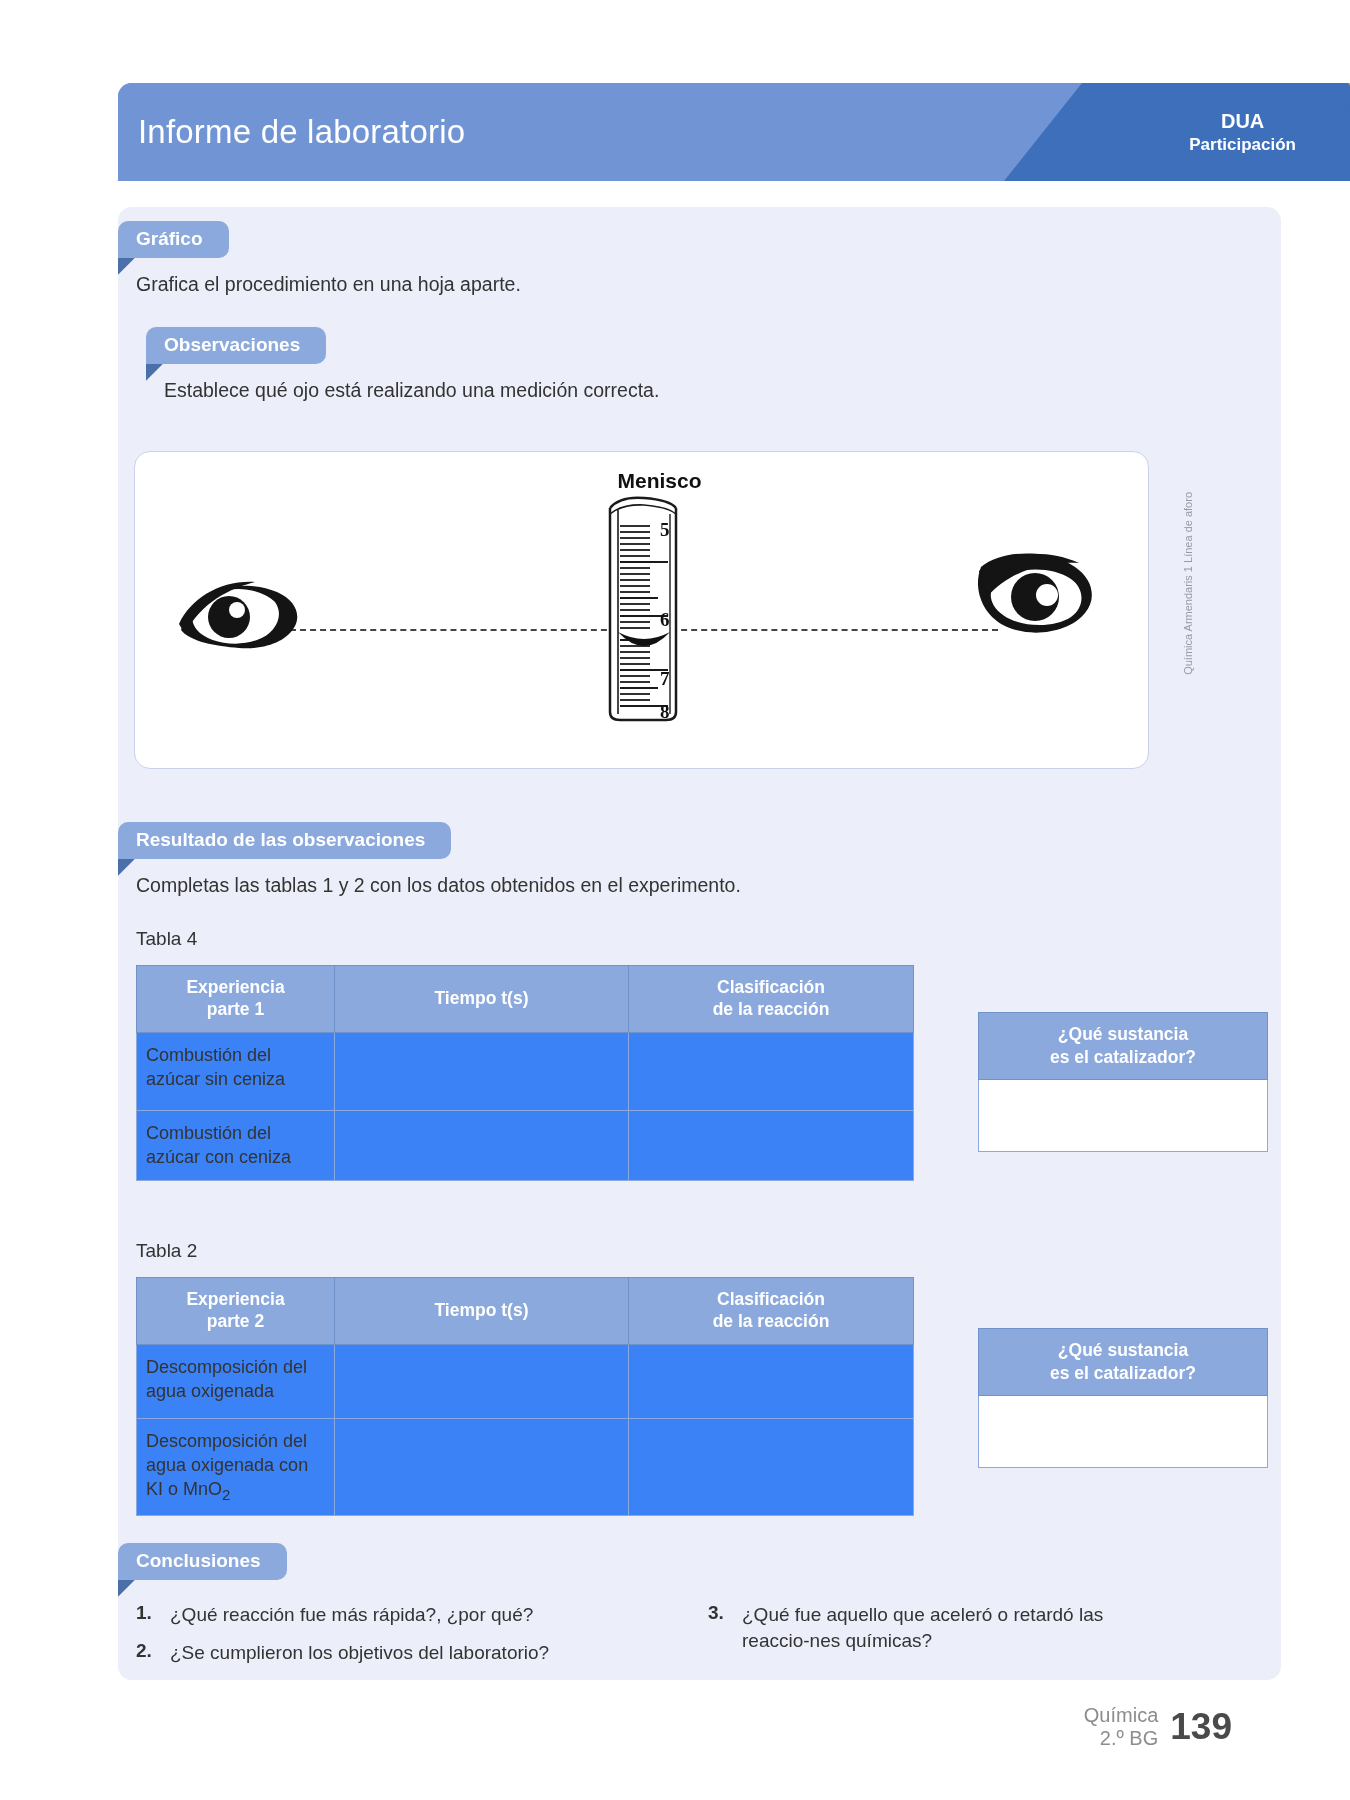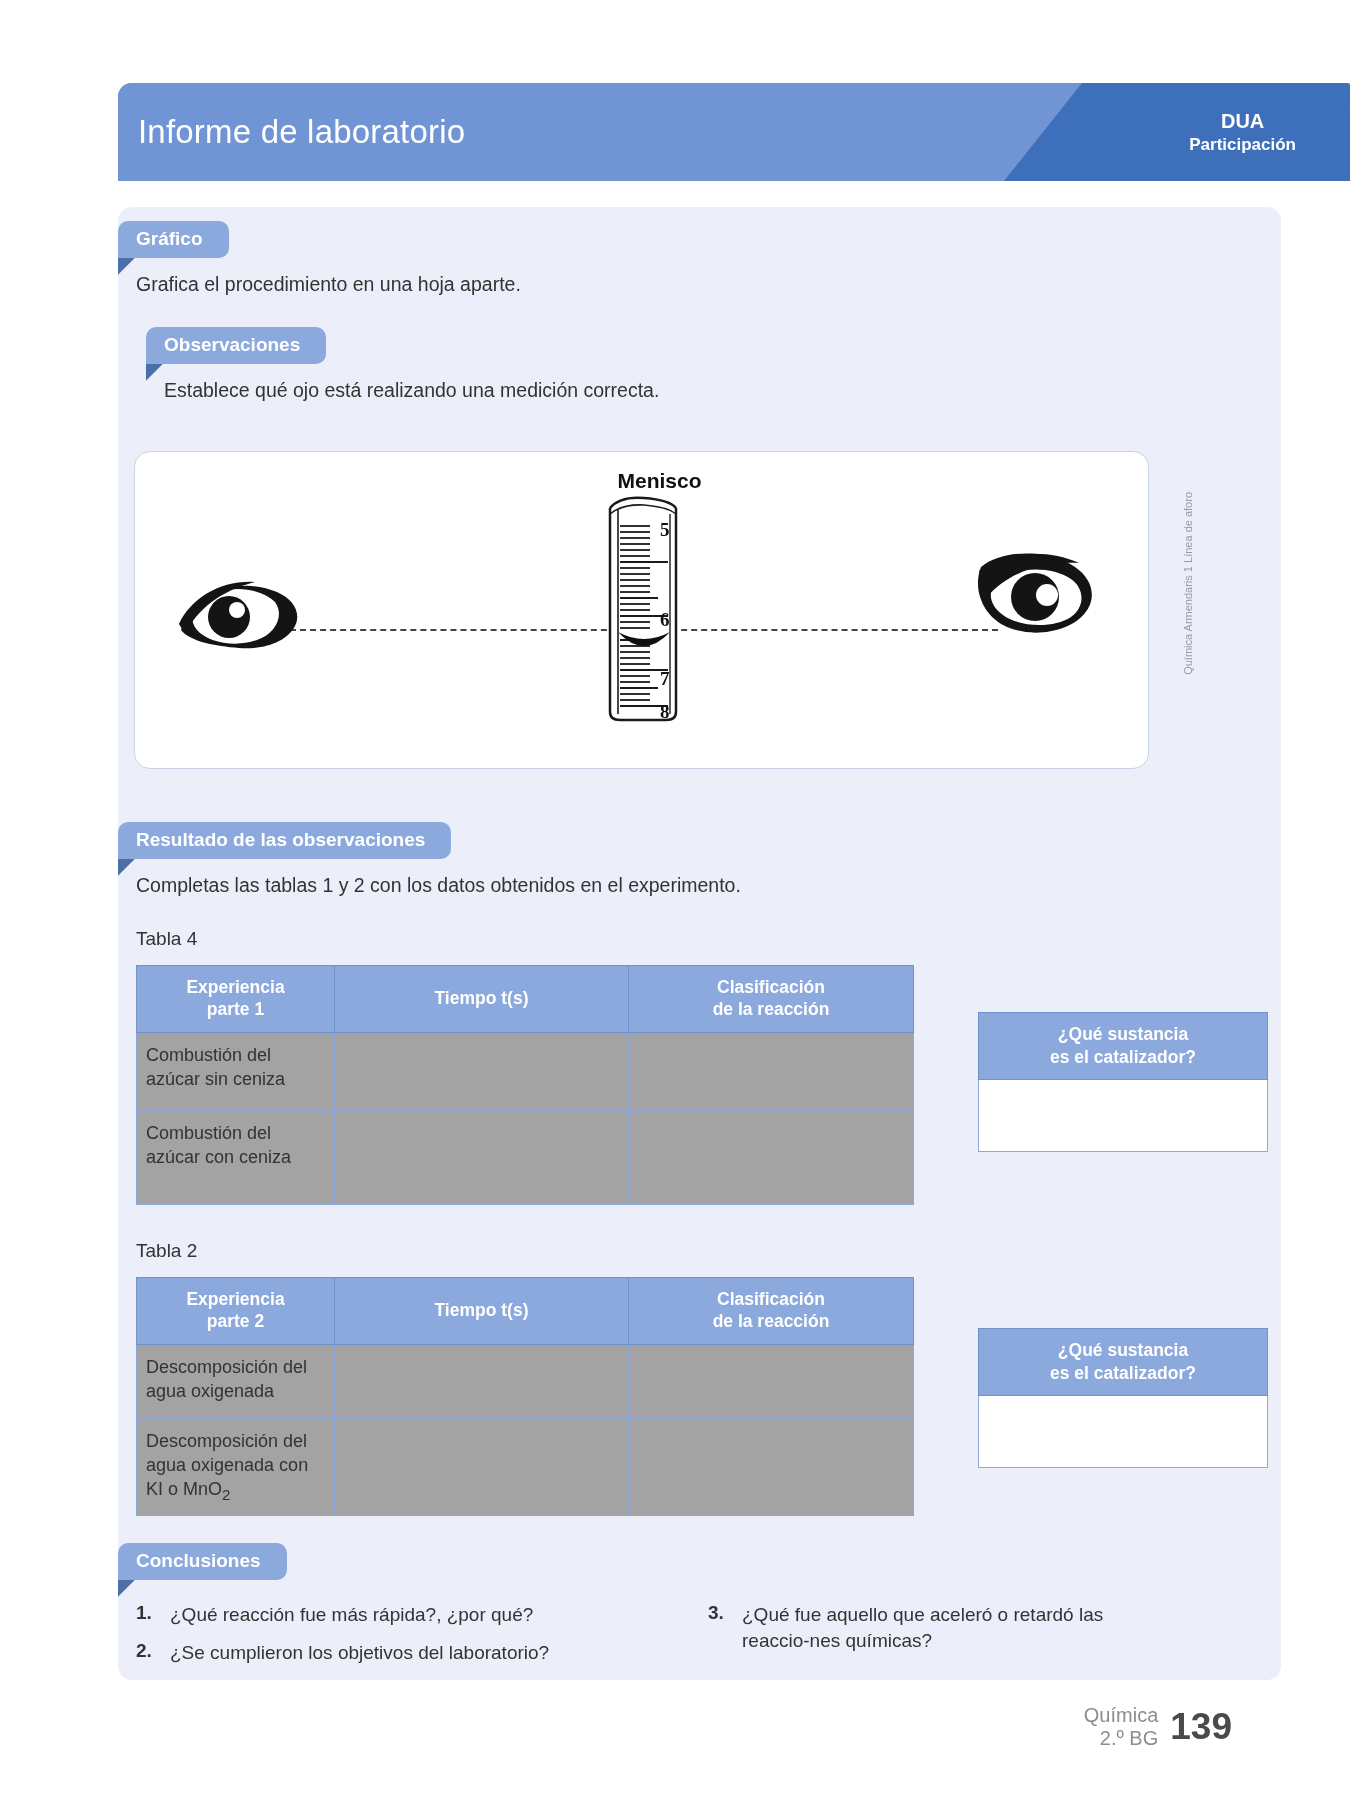--- a/index.html
+++ b/index.html
@@ -168,21 +168,21 @@
     background: #8ba9dd;
     color: #ffffff;
     font-size: 17.5px;
     font-weight: bold;
     border: 1px solid #6f92ca;
     padding: 11px 6px;
     line-height: 1.25;
     text-align: center;
   }
   table.dtbl td {
-    background: #a3a3a3;
+    background: #3b82f6;
     border: 1px solid #8ba9dd;
     font-size: 18px;
     color: #333333;
     padding: 10px 9px;
     vertical-align: top;
     line-height: 1.35;
   }
   .col-a { width: 198px; }
   .col-b { width: 294px; }
   .col-c { width: 285px; }
@@ -364,21 +364,21 @@
       </th>
     </tr>
   </thead>
   <tbody>
     <tr>
       <td style="height:78px;">Combustión del azúcar sin ceniza</td>
       <td></td>
       <td></td>
     </tr>
     <tr>
-      <td style="height:94px;margin-left:41px;">Combustión del azúcar con ceniza</td>
+      <td style="height:70px;margin-left:41px;">Combustión del azúcar con ceniza</td>
       <td></td>
       <td></td>
     </tr>
   </tbody>
 </table>
 
 <div class="qbox" style="left:978px; top:1012px;">
   <div class="qbox-head">
     <span>¿Qué sustancia</span><br>
     <span>es el catalizador?</span>

